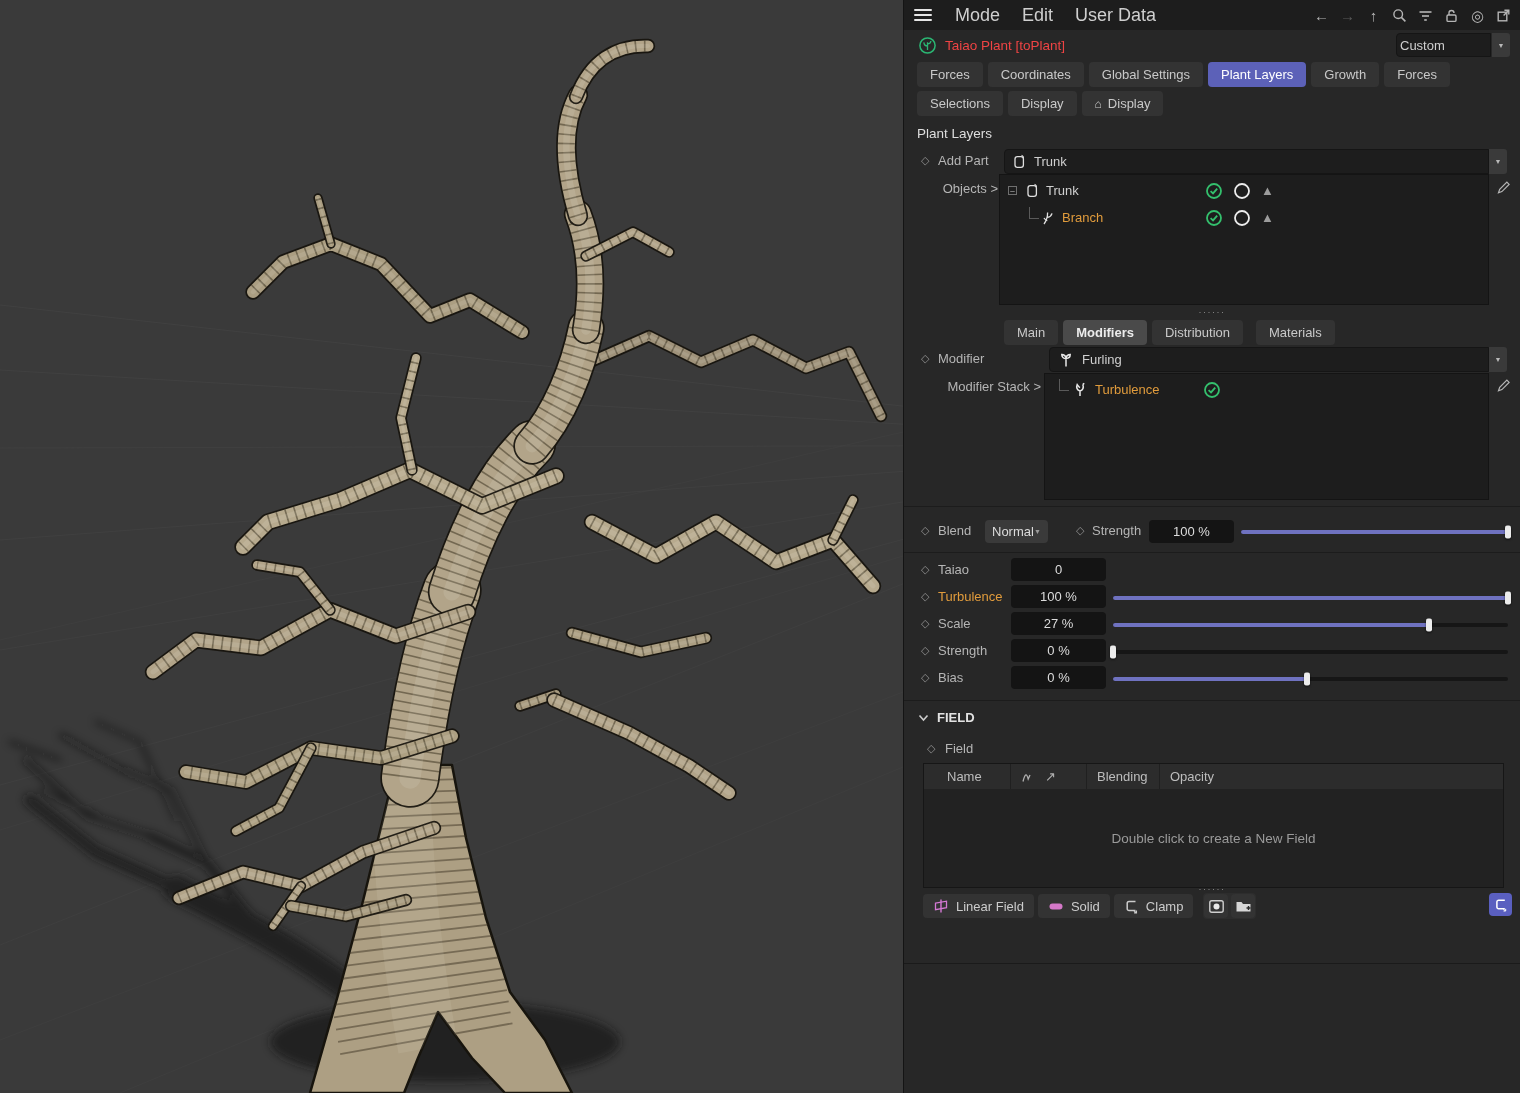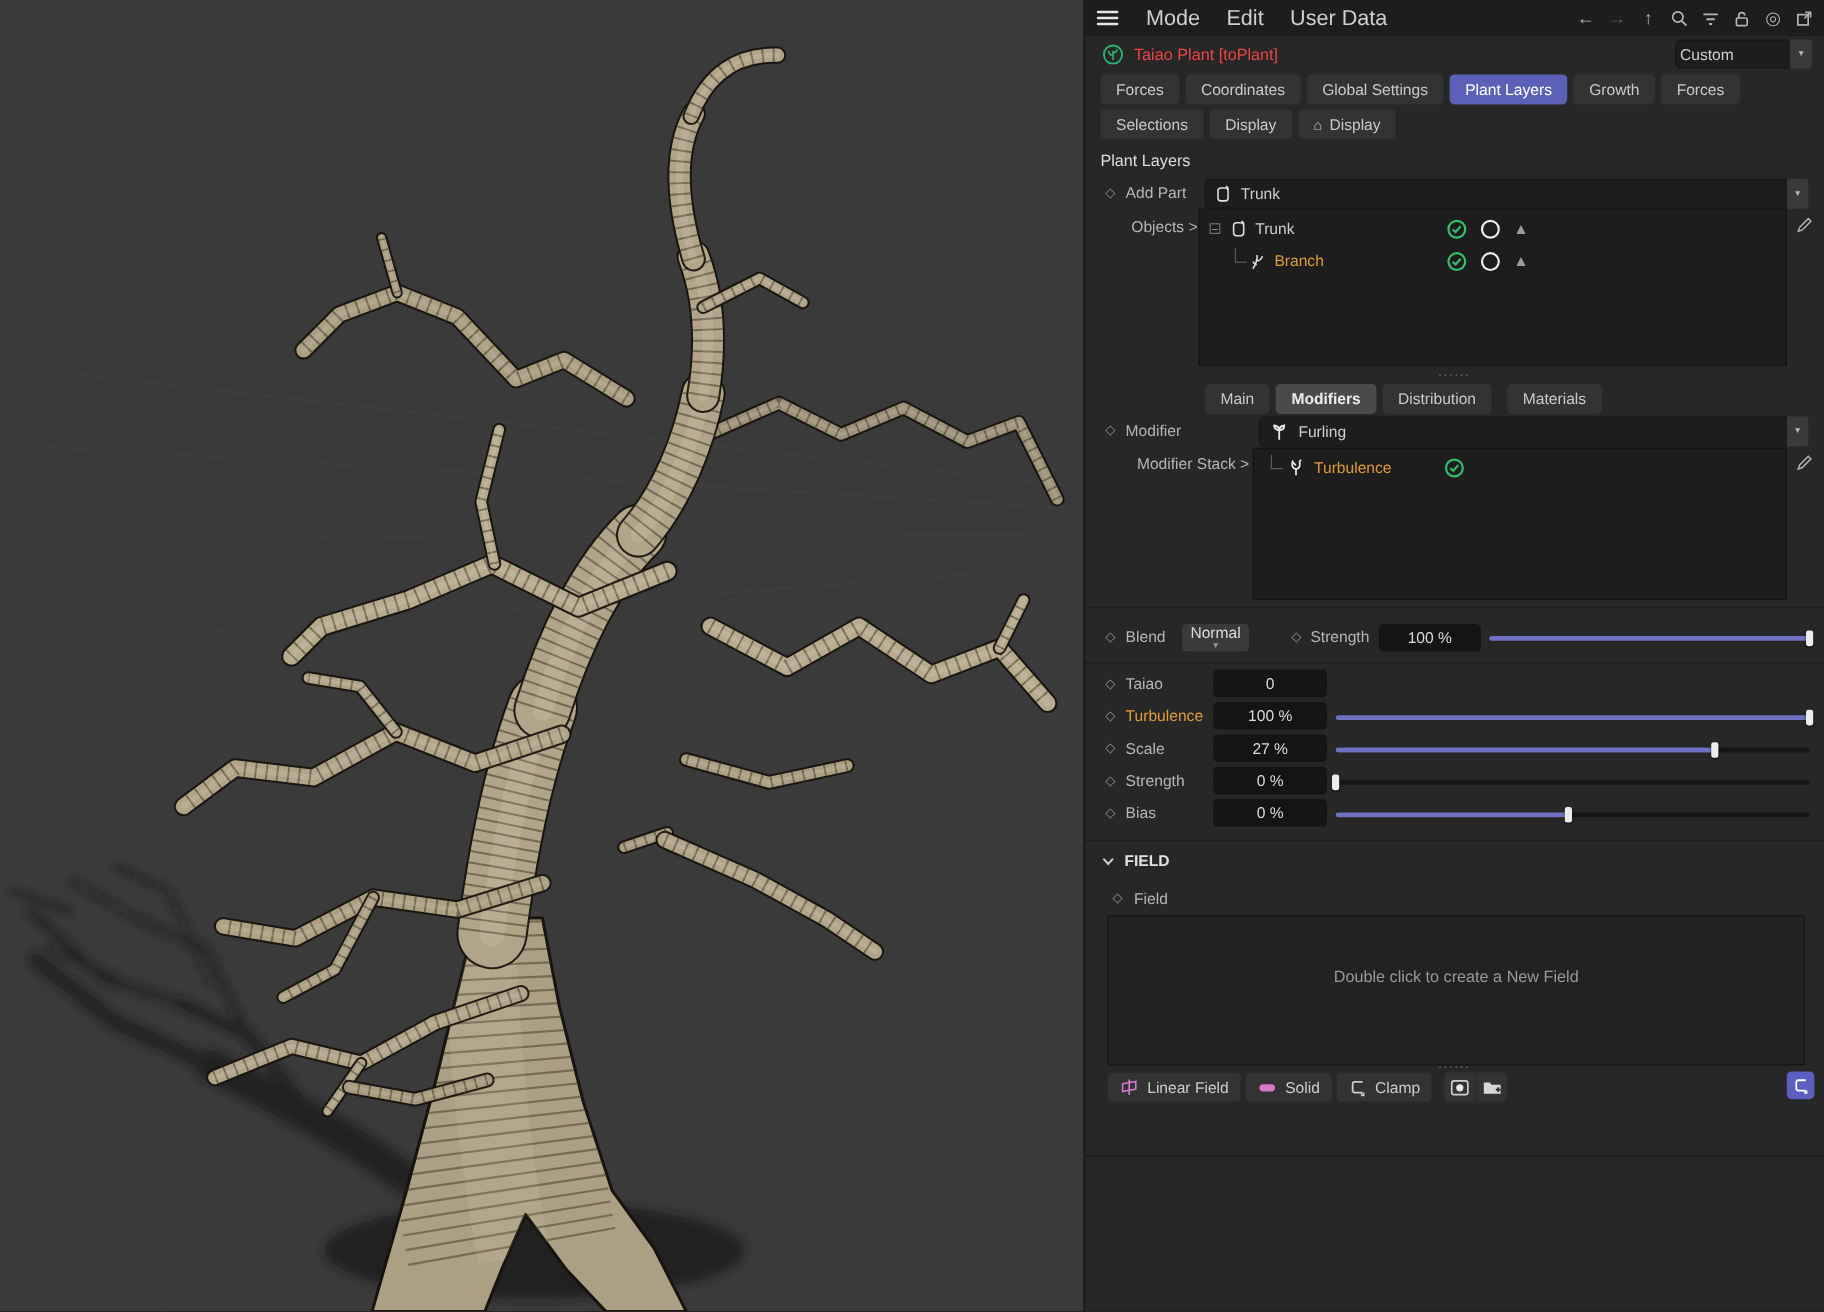--- a/index.html
+++ b/index.html
@@ -51,21 +51,21 @@
   .pencil{position:absolute;left:589px;width:20px;height:20px;display:flex;align-items:center;justify-content:center;}
   .dots{position:absolute;left:0;width:100%;text-align:center;color:#909090;font-size:9px;letter-spacing:1.5px;line-height:6px;height:6px;}
   .modrow{position:absolute;left:0;top:347px;width:100%;height:25px;}
   .modrow .dmd{position:absolute;left:17px;top:5px;}
   .modrow .rowlabel{position:absolute;left:34px;top:4px;}
   .modrow .bigdrop{left:145px;width:440px;}
   .divider{position:absolute;left:0;width:100%;height:1px;background:#1c1c1c;}
   .blendrow{position:absolute;left:0;top:519px;width:100%;height:25px;}
   .blendrow .dmd{position:absolute;top:5px;}
   .blendrow .rowlabel{position:absolute;top:4px;}
-  .minidrop{position:absolute;left:81px;top:1px;height:23px;background:#3a3a3a;border-radius:4px;display:flex;align-items:center;padding:0 7px;gap:0;color:#dcdcdc;flex-direction:column;}
+  .minidrop{position:absolute;left:81px;top:1px;height:23px;background:#3a3a3a;border-radius:4px;display:flex;align-items:center;padding:0 7px;gap:0;color:#dcdcdc;}
   .minidrop .car{font-size:7px;color:#9a9a9a;}
   .valbox{background:#141414;border-radius:4px;color:#dcdcdc;text-align:center;height:23px;line-height:23px;}
   .slider{position:absolute;height:4px;background:#161616;border-radius:2px;top:11px;}
   .slider .fill{position:absolute;left:0;top:0;bottom:0;background:#6f72c0;border-radius:2px;}
   .slider .handle{position:absolute;right:-3px;top:50%;transform:translateY(-50%);width:6px;height:13px;background:#ececec;border-radius:2px;box-shadow:0 1px 2px rgba(0,0,0,.7);}
   .prow{position:absolute;left:0;width:100%;height:25px;}
   .prow .dmd{position:absolute;left:17px;top:5px;}
   .prow .plabel{position:absolute;left:34px;top:4px;color:#b5b5b5;}
   .prow .plabel.orange{color:#e09b3c;}
   .prow .valbox{position:absolute;left:107px;width:95px;top:0;}
@@ -540,20 +540,31 @@
         </svg>
       <span>FIELD</span>
     </div>
 
     <div class="fieldrow">
       <span class="dmd">◇</span>
       <span class="rowlabel">Field</span>
     </div>
 
     <div class="fieldtable">
+      <div class="ftheader">
+        <div class="c c1">Name</div>
+        <div class="c c2">
+          <svg class="ic" width="16" height="14">
+              <path d="M2,11.5 C4.2,2.5 5.8,3.5 7.2,9 L9,5" fill="none" stroke="#b0b0b0" stroke-width="1.3"></path>
+            </svg>
+          <span style="color:#b0b0b0;font-size:13px;">↗</span>
+        </div>
+        <div class="c c3">Blending</div>
+        <div class="c" style="flex:1;">Opacity</div>
+      </div>
       <div class="ftempty">Double click to create a New Field</div>
     </div>
 
     <div class="dots" style="top:886px;">······</div>
 
     <div class="ftoolbar">
       <div class="fbtn">
         <svg class="ic" width="16" height="16">
             <line x1="8" y1="1.5" x2="8" y2="14.5" stroke="#d478d4" stroke-width="1.4"></line>
             <path d="M2.5,5.2 L13.5,3.2 L13.5,9.6 L2.5,11.6 Z" fill="none" stroke="#d478d4" stroke-width="1.3"></path>

